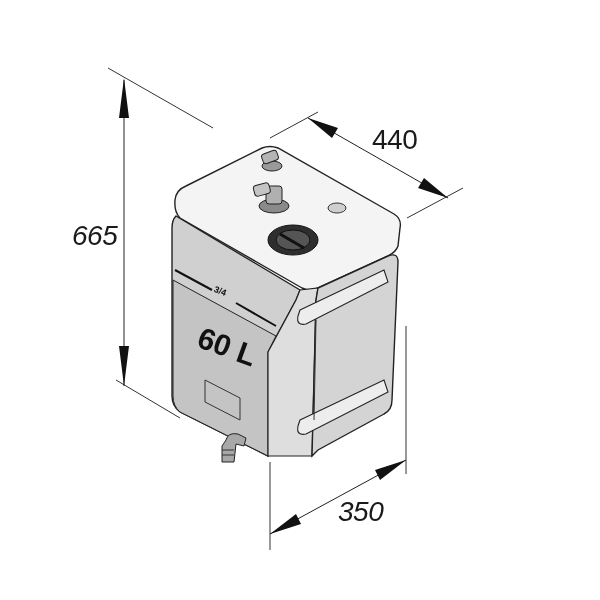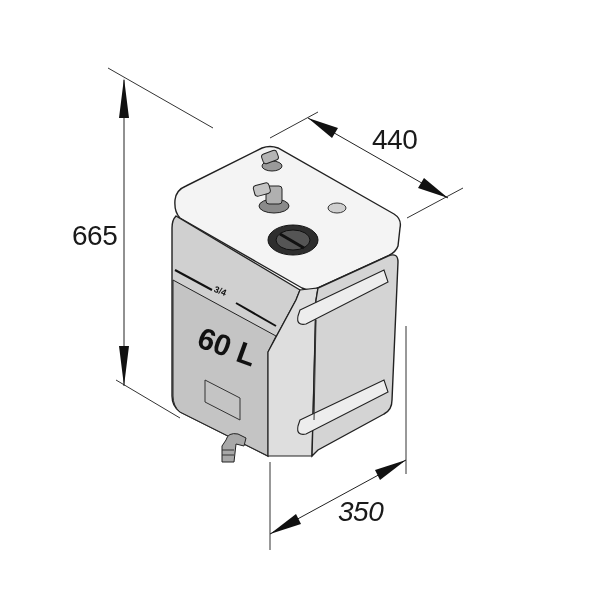--- a/index.html
+++ b/index.html
@@ -1,19 +1,19 @@
 <!DOCTYPE html>
 <html><head>
 <meta charset="utf-8">
 <style>
   html, body { margin: 0; padding: 0; background: #ffffff; }
   body { width: 600px; height: 600px; overflow: hidden; position: relative; font-family: "Liberation Sans", sans-serif; }
   .canvas { position: absolute; left: 0; top: 0; width: 600px; height: 600px; }
   .dim-label { position: absolute; font-family: "Liberation Sans", sans-serif; font-size: 28px; color: #1a1a1a; letter-spacing: -0.5px; }
-  .dim-height { left: 72px; top: 220px; }
+  .dim-height { left: 72px; top: 220px; font-style: italic; }
   .dim-width { left: 372px; top: 124px; }
   .dim-depth { left: 338px; top: 496px; font-style: italic; }
   .cap-label { position: absolute; font-family: "Liberation Sans", sans-serif; font-weight: bold; font-size: 30px; color: #111; transform: rotate(20deg); left: 197px; top: 330px; }
   .level-label { position: absolute; font-family: "Liberation Sans", sans-serif; font-weight: bold; font-size: 9px; color: #111; transform: rotate(22deg); left: 214px; top: 286px; }
 </style>
 </head>
 <body>
 
 <svg class="canvas" viewBox="0 0 600 600" xmlns="http://www.w3.org/2000/svg">
   <defs>

